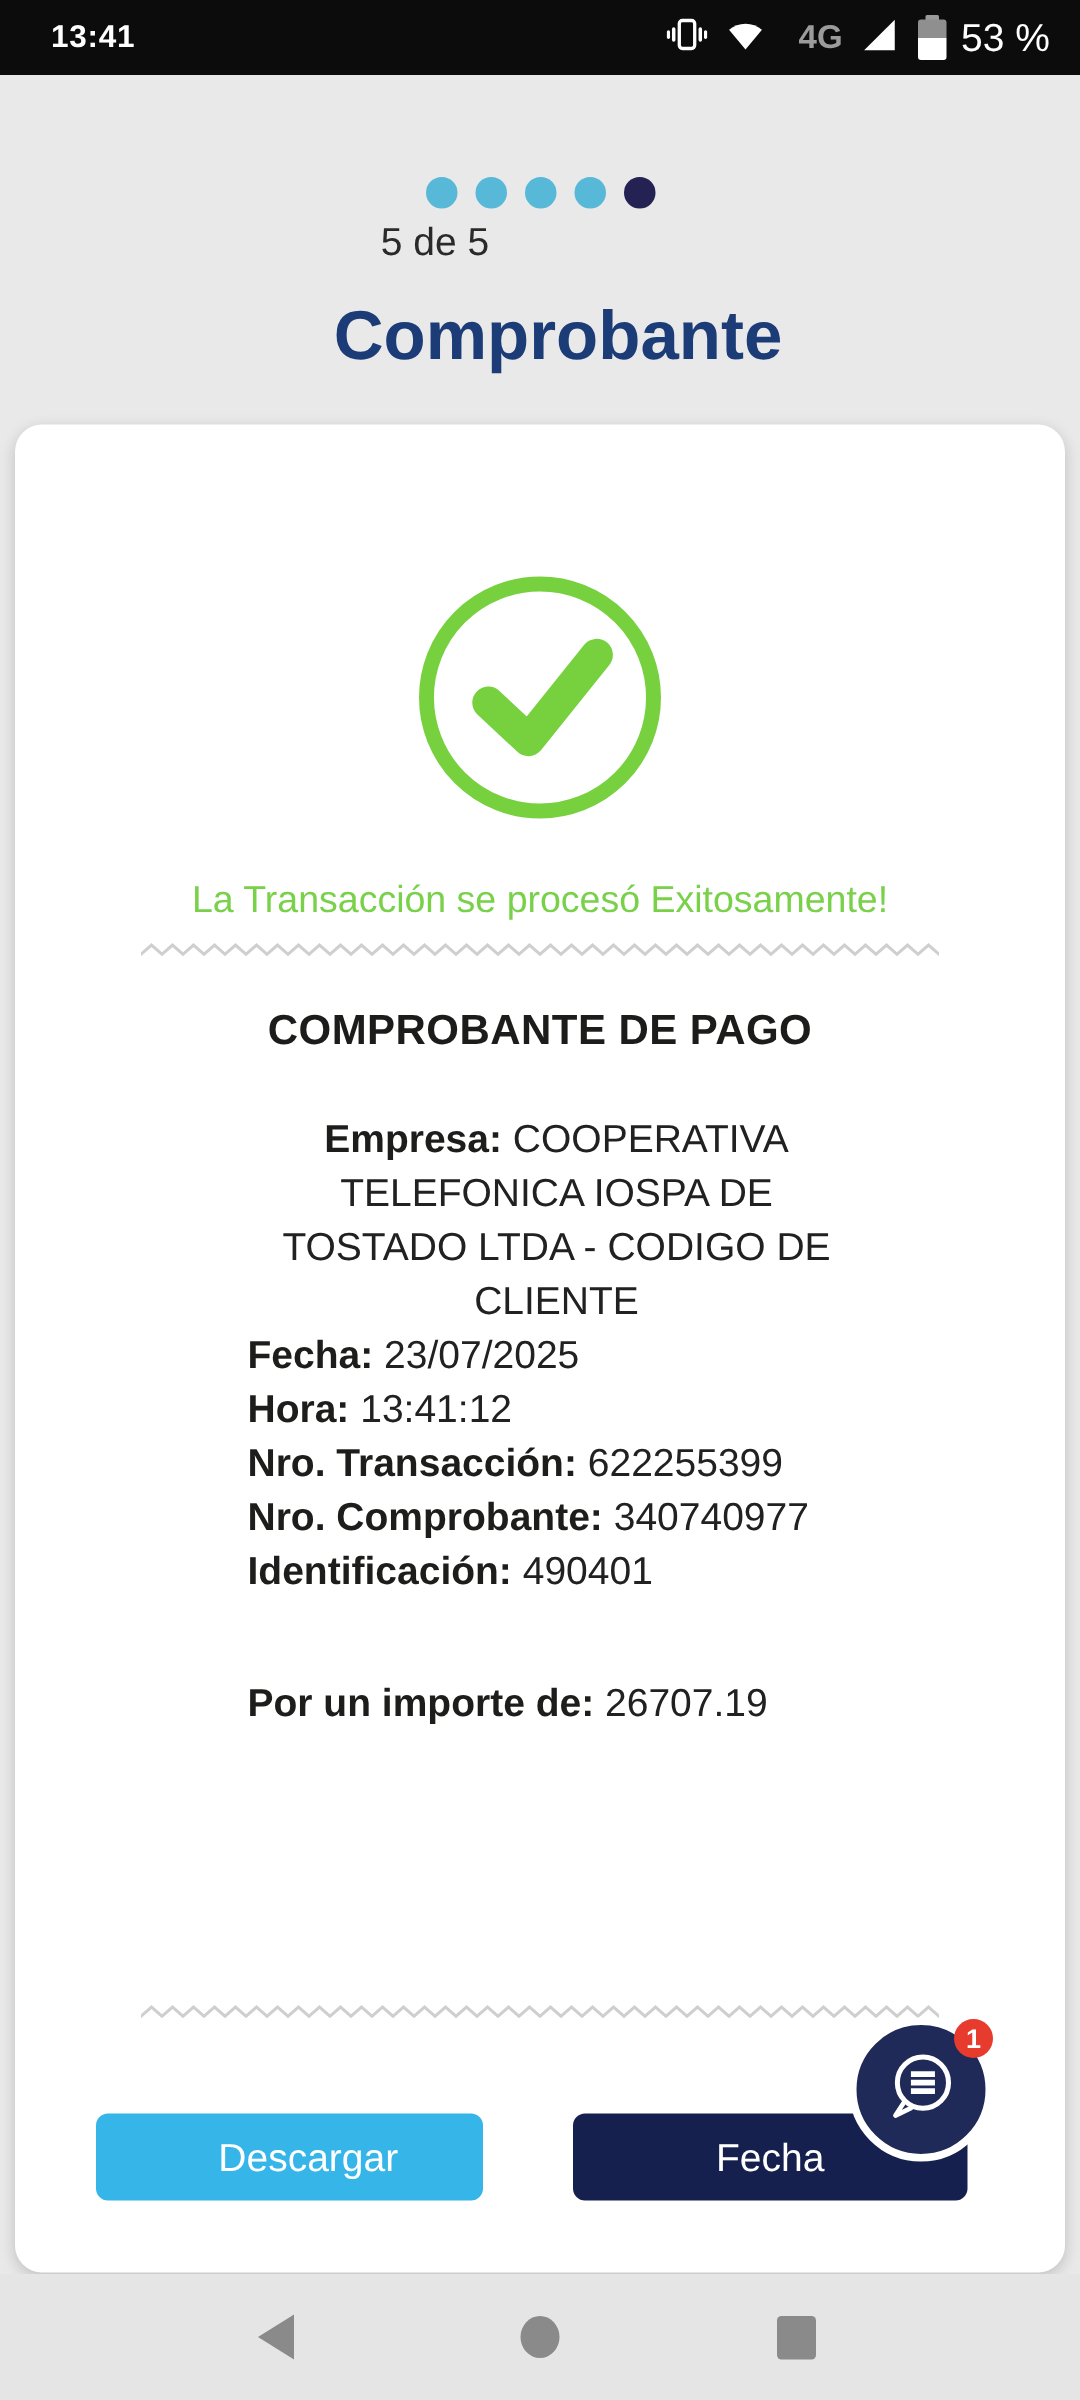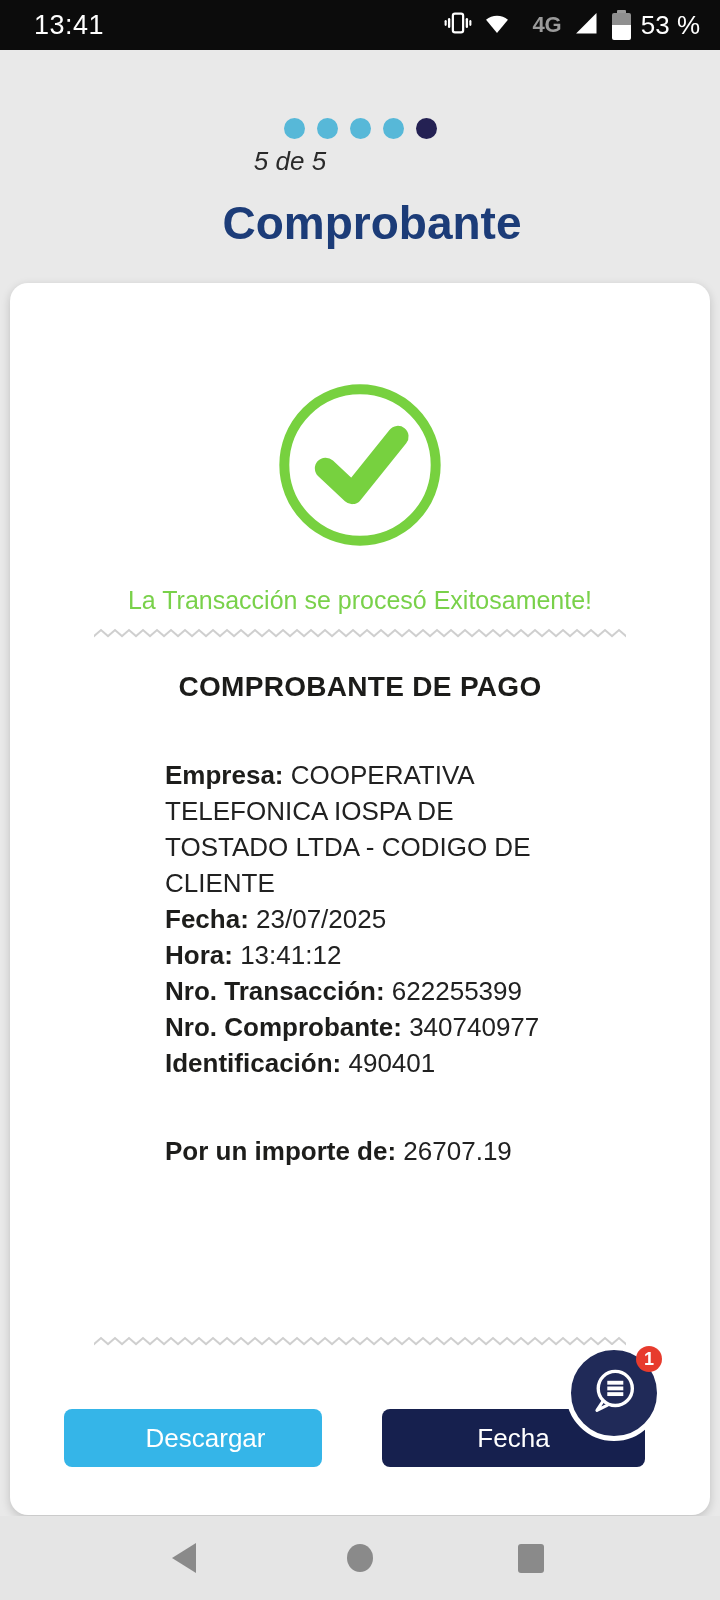--- a/index.html
+++ b/index.html
@@ -8,50 +8,50 @@
     position:relative; width:720px; height:1600px; margin:0 auto;
     background:#e9e9e9; overflow:hidden;
     font-family:"Liberation Sans", sans-serif; color:#212121;
   }
   
   .status-bar {
     position:absolute; top:0; left:0; width:720px; height:50px;
     background:#0c0c0c; color:#fff; display:flex; align-items:center;
     justify-content:space-between; padding:0 20px 0 34px;
   }
-  .status-time { font-size:27px; font-weight:400; letter-spacing:.5px; }
+  .status-time { font-size:21px; font-weight:700; letter-spacing:.5px; }
   .status-right { display:flex; align-items:center; gap:10px; }
   .net-label { color:#9b9b9b; font-size:22px; font-weight:700;margin-left:10px; }
   .battery { position:relative; width:19px; height:30px; margin-left:2px; }
   .battery .nub { position:absolute; top:0; left:5px; width:9px; height:4px; background:#9a9a9a; border-radius:1px; }
   .battery .body {
     position:absolute; top:3px; left:0; width:19px; height:27px; border-radius:2px;
     background:linear-gradient(to bottom, #8f8f8f 0 46%, #ffffff 46%);
   }
   .battery-text { font-size:26px; font-weight:400; }
   
   .progress-dots { position:absolute; top:118px; left:0; width:720px; display:flex; justify-content:center; gap:12px; }
   .dot { width:21px; height:21px; border-radius:50%; background:#57b8d8; }
   .dot.active { background:#242153; }
-  .step-text { position:absolute; top:146px; left:0; width:580px; text-align:center; font-size:26px; color:#2a2a2a;font-style:italic; }
+  .step-text { position:absolute; top:146px; left:0; width:580px; text-align:center; font-size:26px; color:#2a2a2a; }
   .page-title { position:absolute; top:196px; left:0; width:720px; text-align:center; font-size:46px; font-weight:700; color:#1c3c78;padding-left:24px; }
   
   .card {
     position:absolute; top:283px; left:10px; width:700px; height:1232px;
     background:#ffffff; border-radius:18px; box-shadow:0 3px 10px rgba(0,0,0,.18);
   }
   .check-wrap { position:absolute; top:96px; left:0; width:700px; display:flex; justify-content:center; }
   .success-msg { position:absolute; top:303px; left:0; width:700px; text-align:center; font-size:25px; color:#79d14a; }
   .zigzag { position:absolute; left:84px; width:532px; height:12px; }
   .zigzag.top { top:345px; }
   .zigzag.bottom { top:1053px; }
   .receipt-heading { position:absolute; top:388px; left:0; width:700px; text-align:center; font-size:28px; font-weight:700; color:#1c1c1a; letter-spacing:.3px; }
   .fields { position:absolute; top:458px; left:155px; width:412px; }
   .field { font-size:26px; line-height:36px; }
-  .field:first-child { margin-top:16px; }
+  .field:first-child { margin-top:0;text-align:center; }
   .field.last { margin-top:52px; }
   .field .lbl { font-weight:700; color:#1d1d1b; }
   .field .val { font-weight:400; color:#212121; }
   
   .btn {
     position:absolute; top:1126px; height:58px; border:none; border-radius:8px;
     color:#fff; font-size:26px; font-family:"Liberation Sans", sans-serif; cursor:pointer;
     display:flex; align-items:center; justify-content:center;
   }
   .btn-download { left:54px; width:258px; background:#35b5e8;padding-left:25px; }

